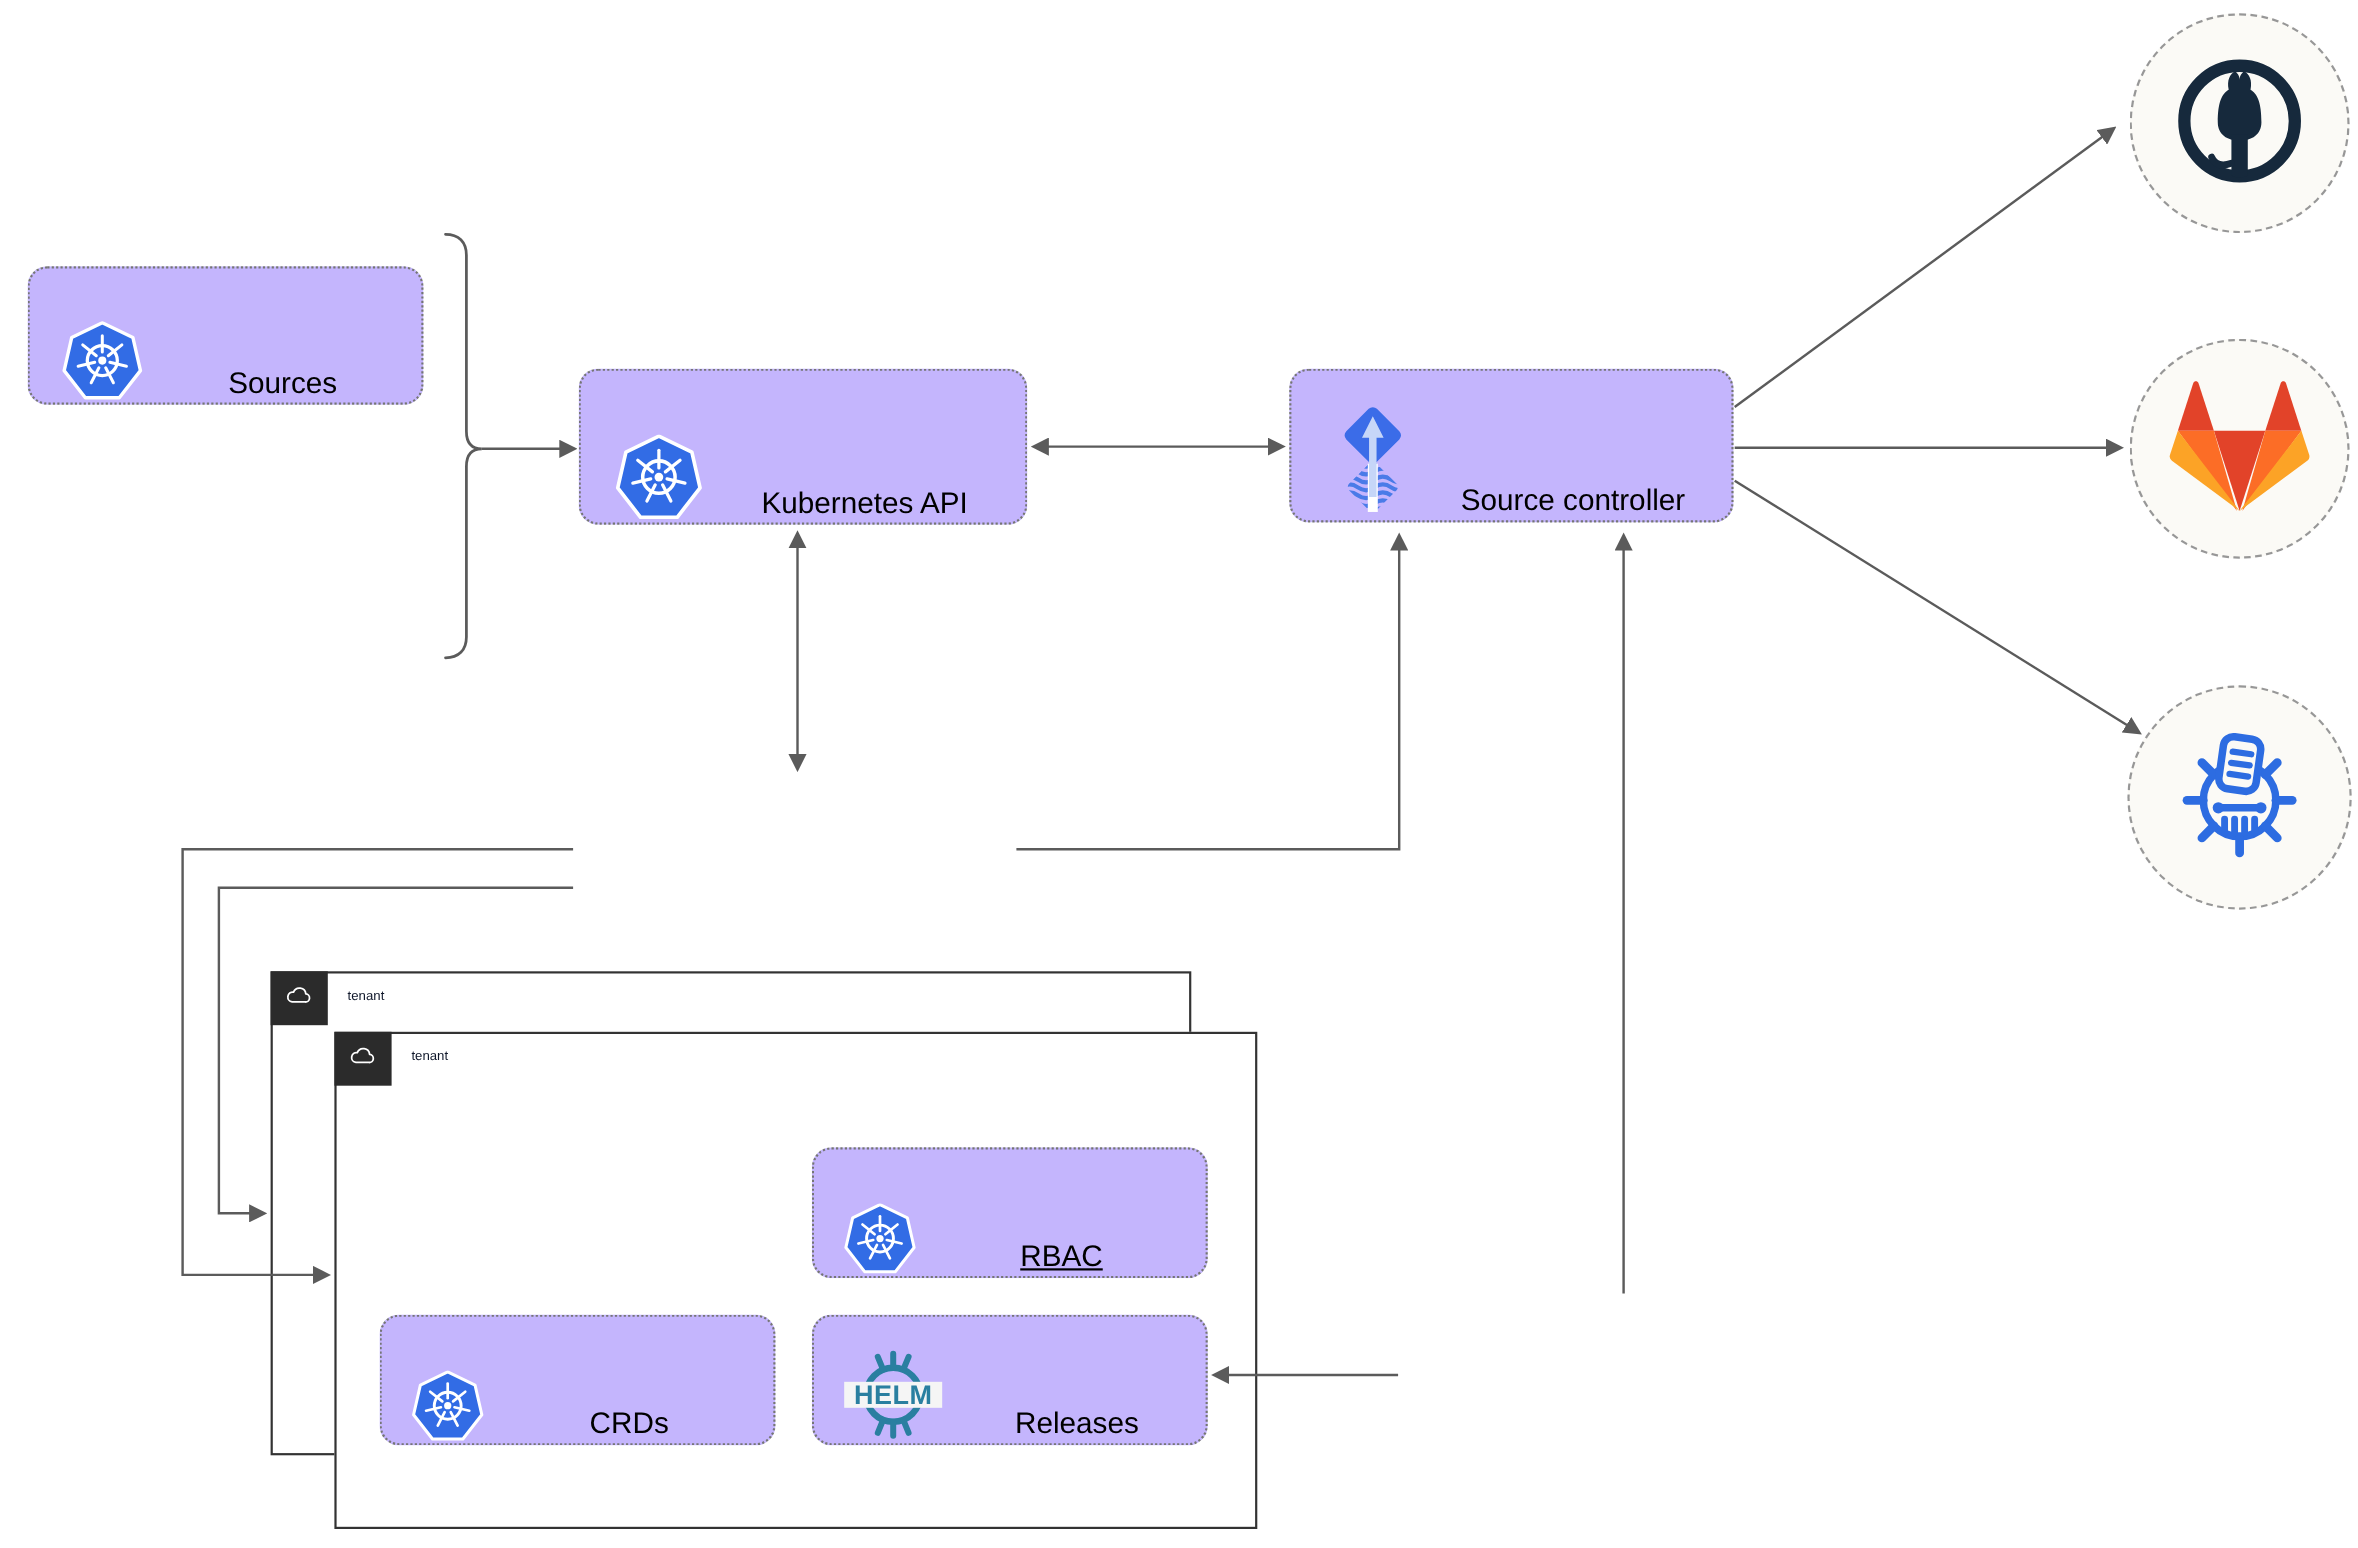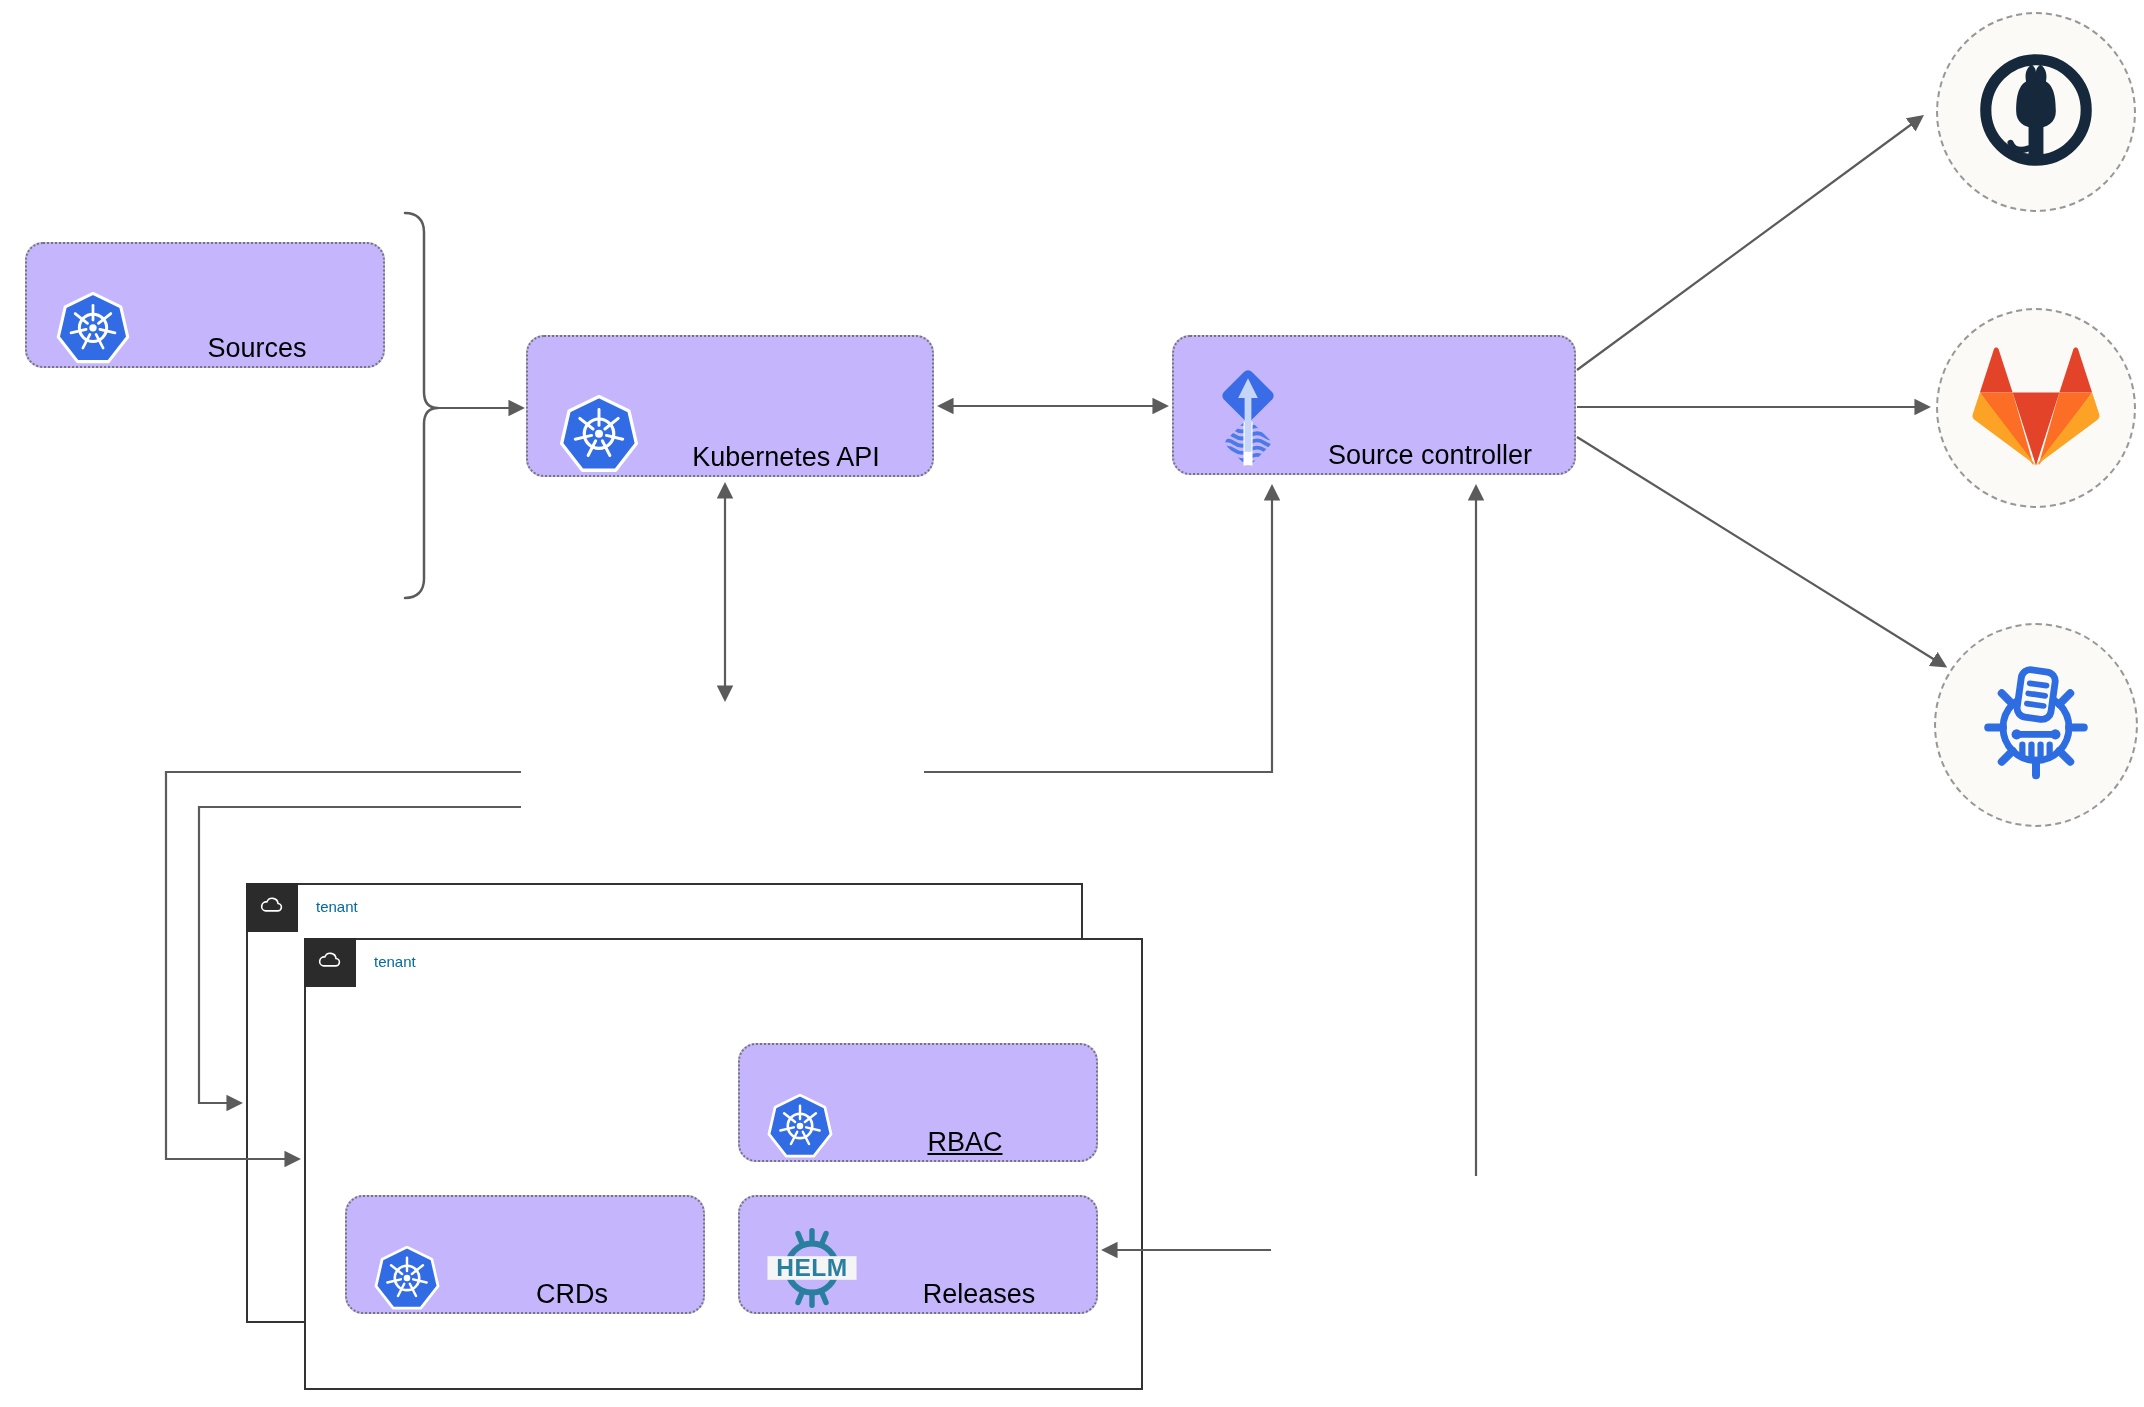--- a/index.html
+++ b/index.html
@@ -16,21 +16,21 @@
   .node .nlabel {
     flex:1; text-align:center; font-size:27px; line-height:1.25; color:#000;
   }
   .node .iconwrap { display:flex; align-items:center; justify-content:center; }
   
   .tenant { position:absolute; box-sizing:border-box; background:#ffffff; border:2px solid #333333; }
   .tenant .tab {
     position:absolute; top:-2px; left:-2px; width:52px; height:49px; background:#2B2B2B;
     display:flex; align-items:center; justify-content:center;
   }
-  .tenant .tlabel { position:absolute; top:13px; left:68px; font-size:15px; color:#0369a1; }
+  .tenant .tlabel { position:absolute; top:13px; left:68px; font-size:12px; color:#0f172a; }
   
   .circle-node {
     position:absolute; box-sizing:border-box; width:200px; height:200px;
     background:#FBFAF6; border:2.5px dashed #979797; border-radius:50%;
     display:flex; align-items:center; justify-content:center;
   }
   
   #overlay { position:absolute; left:0; top:0; z-index:6; pointer-events:none; }
   .conn { stroke:#5b5b5b; stroke-width:2.2; fill:none; }
   .brace { stroke:#5b5b5b; stroke-width:2.5; fill:none; stroke-linecap:round; }

